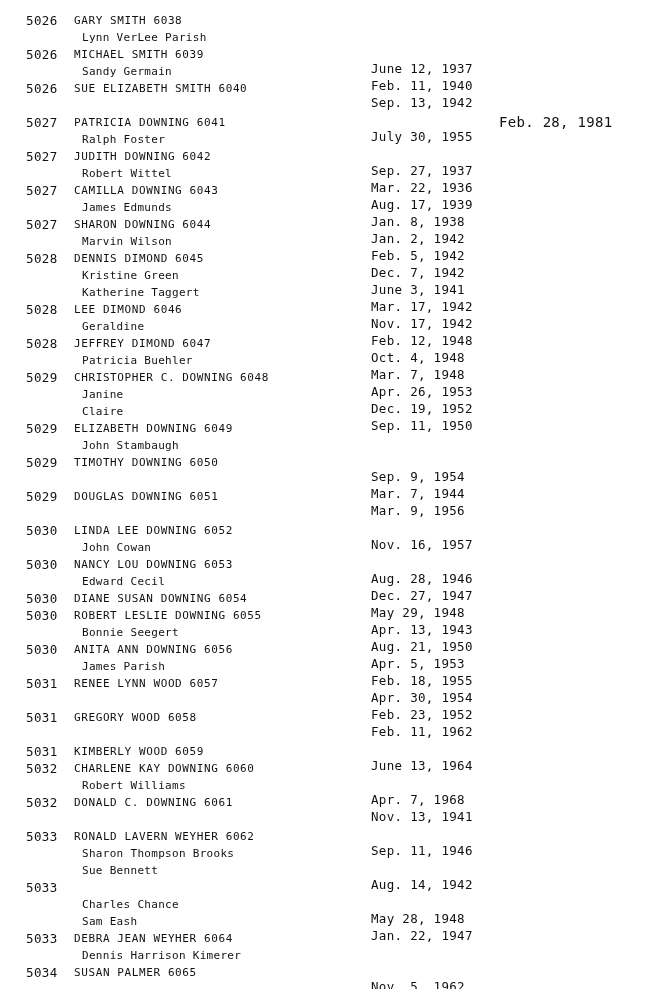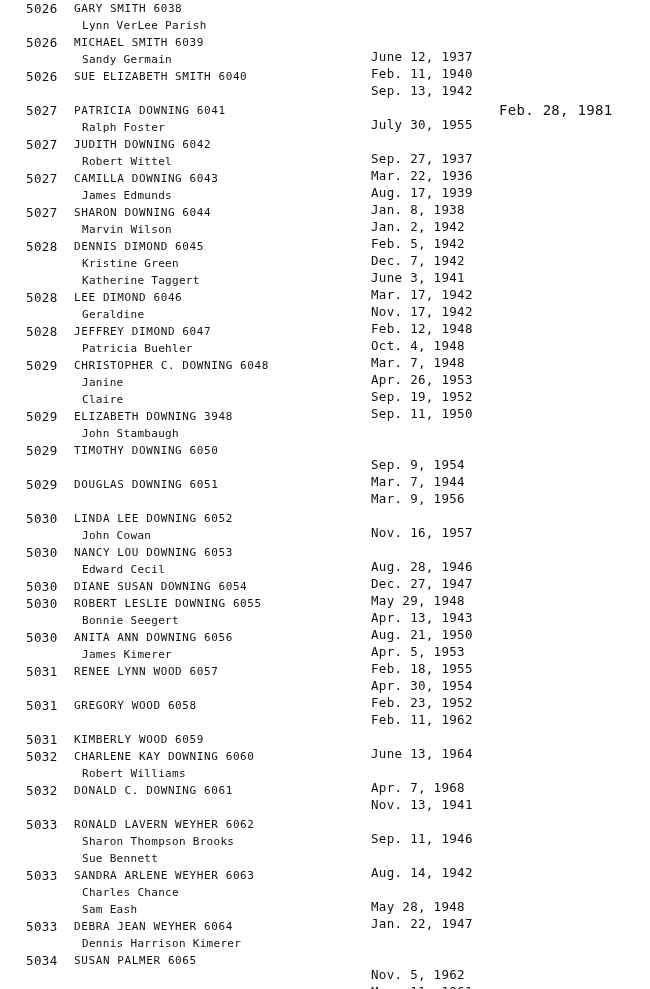--- a/index.html
+++ b/index.html
@@ -12,21 +12,21 @@
     height: 989px;
     position: relative;
     font-family: "DejaVu Sans Mono", "Liberation Mono", monospace;
     color: #111111;
     overflow: hidden;
   }
   #page {
     position: relative;
     width: 561px;
     height: 989px;
-    padding-top: 0;
+    padding-top: 12px;
     box-sizing: border-box;
     border-radius: 17px;
   }
   .row {
     position: relative;
     height: 17px;
     line-height: 17px;
     white-space: nowrap;
   }
   .spacer {
@@ -179,21 +179,21 @@
     </div>
     <div class="row">
       <span class="col-num">5028</span>
       <span class="col-name caps">JEFFREY DIMOND   6047</span>
       <span class="col-date">Apr. 26, 1953</span>
       <span class="col-extra"></span>
     </div>
     <div class="row">
       <span class="col-num"></span>
       <span class="col-name indent">Patricia Buehler</span>
-      <span class="col-date">Sep. 19, 1952</span>
+      <span class="col-date">Dec. 19, 1952</span>
       <span class="col-extra"></span>
     </div>
     <div class="row">
       <span class="col-num">5029</span>
       <span class="col-name caps">CHRISTOPHER C. DOWNING   6048</span>
       <span class="col-date">Sep. 11, 1950</span>
       <span class="col-extra"></span>
     </div>
     <div class="row">
       <span class="col-num"></span>
@@ -202,21 +202,21 @@
       <span class="col-extra"></span>
     </div>
     <div class="row">
       <span class="col-num"></span>
       <span class="col-name indent">Claire</span>
       <span class="col-date"></span>
       <span class="col-extra"></span>
     </div>
     <div class="row">
       <span class="col-num">5029</span>
-      <span class="col-name caps">ELIZABETH DOWNING   3948</span>
+      <span class="col-name caps">ELIZABETH DOWNING   6049</span>
       <span class="col-date">Sep. 9, 1954</span>
       <span class="col-extra"></span>
     </div>
     <div class="row">
       <span class="col-num"></span>
       <span class="col-name indent">John Stambaugh</span>
       <span class="col-date">Mar. 7, 1944</span>
       <span class="col-extra"></span>
     </div>
     <div class="row">
@@ -276,21 +276,21 @@
       <span class="col-extra"></span>
     </div>
     <div class="row">
       <span class="col-num">5030</span>
       <span class="col-name caps">ANITA ANN DOWNING   6056</span>
       <span class="col-date">Apr. 30, 1954</span>
       <span class="col-extra"></span>
     </div>
     <div class="row">
       <span class="col-num"></span>
-      <span class="col-name indent">James Kimerer</span>
+      <span class="col-name indent">James Parish</span>
       <span class="col-date">Feb. 23, 1952</span>
       <span class="col-extra"></span>
     </div>
     <div class="row">
       <span class="col-num">5031</span>
       <span class="col-name caps">RENEE LYNN WOOD   6057</span>
       <span class="col-date">Feb. 11, 1962</span>
       <span class="col-extra"></span>
     </div>
     <div class="spacer"></div>
@@ -339,21 +339,20 @@
       <span class="col-extra"></span>
     </div>
     <div class="row">
       <span class="col-num"></span>
       <span class="col-name indent">Sue Bennett</span>
       <span class="col-date">May 28, 1948</span>
       <span class="col-extra"></span>
     </div>
     <div class="row">
       <span class="col-num">5033</span>
-      <span class="col-name caps">SANDRA ARLENE WEYHER   6063</span>
       <span class="col-date">Jan. 22, 1947</span>
       <span class="col-extra"></span>
     </div>
     <div class="row">
       <span class="col-num"></span>
       <span class="col-name indent">Charles Chance</span>
       <span class="col-date"></span>
       <span class="col-extra"></span>
     </div>
     <div class="row">

